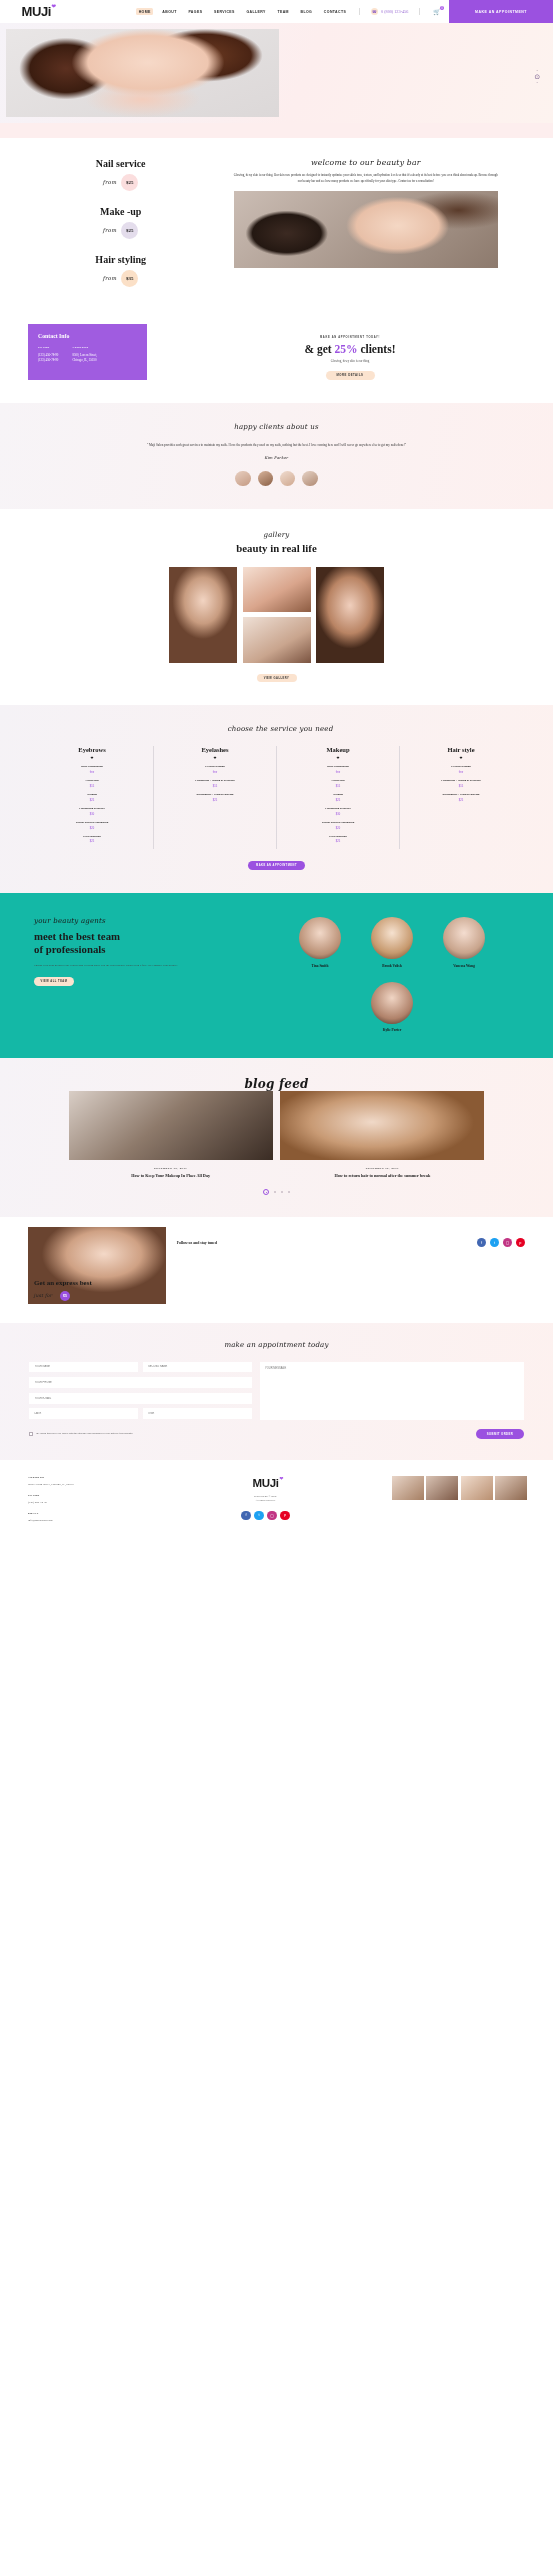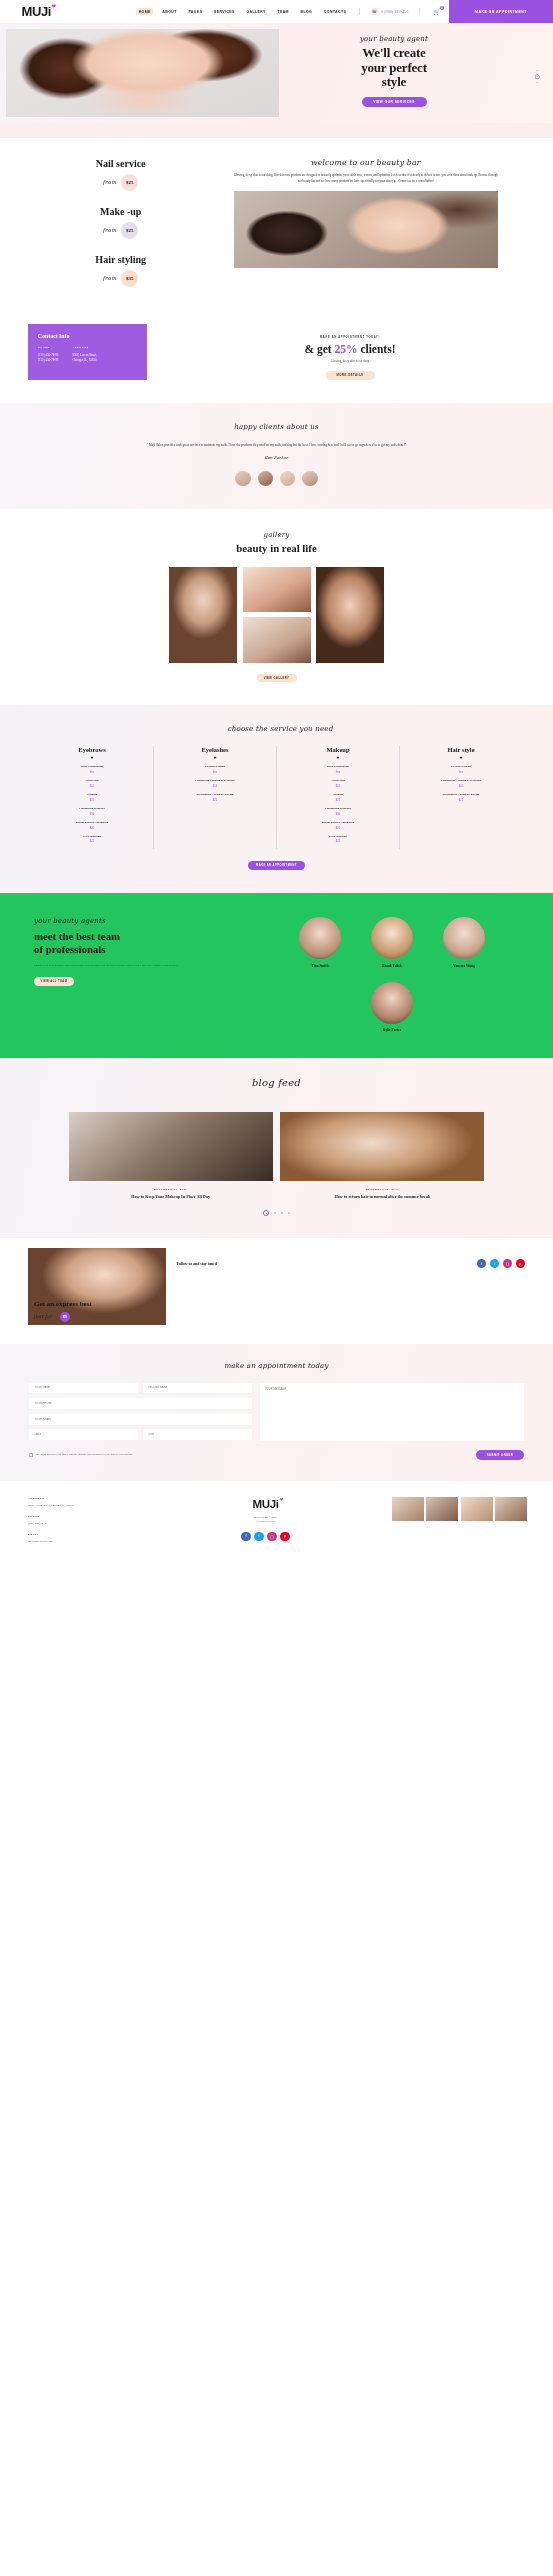--- a/index.html
+++ b/index.html
@@ -172,42 +172,42 @@
   .svc-item { margin-bottom:5.4px; }
   .svc-item .nm { font-family:"Liberation Serif",serif; font-size:2.8px; font-weight:700; color:#222; line-height:1.45; }
   .svc-item .pr { font-size:2.6px; color:#9b51e0; margin-top:1.5px; }
   .svc-btn {
     margin:12.3px auto 0; background:#9b51e0; color:#fff; border-radius:6.1px;
     width:57px; height:8.5px; display:flex; align-items:center; justify-content:center;
     font-size:2.6px; letter-spacing:0.5px; font-weight:700; text-transform:uppercase;
   }
 
   
-  .team { display:flex; padding:24.6px 0 26px; background:#22c55e;gap:8px; }
+  .team { display:flex; padding:24.6px 0 26px; background:#14b8a6;gap:8px; }
   .team-l { width:254px; padding-left:34px; }
   .team-k { font-size:7px; margin-bottom:4.6px; }
   .team-h { font-family:"Liberation Serif",serif; font-weight:700; font-size:10.8px; line-height:1.2; }
   .team-p { font-family:"Liberation Serif",serif; font-size:2.9px; line-height:1.9; color:#444; margin-top:7px; width:165px; }
   .team-btn {
     margin-top:9.2px; background:#fbe3cf; border-radius:6.1px;
     width:40px; height:8.5px; display:flex; align-items:center; justify-content:center;
     font-size:2.6px; letter-spacing:0.5px; font-weight:700; text-transform:uppercase; color:#333;
   }
   .team-grid { flex:1; display:flex; flex-wrap:wrap; gap:14px 20px; padding-right:31px; justify-content:center; }
   .member { width:52px; text-align:center; }
   .m-ph { width:42px; height:42px; border-radius:50%; margin:0 auto; }
   .m1 { background:radial-gradient(circle at 50% 38%,#f2d9c9,#b98f74 65%,#3a2a22); }
   .m2 { background:radial-gradient(circle at 50% 38%,#f6e2d0,#c79a6f 60%,#6b4326); }
   .m3 { background:radial-gradient(circle at 50% 38%,#f4ddd0,#c8a48c 60%,#5a4031); }
   .m4 { background:radial-gradient(circle at 50% 38%,#f0d5c4,#b0826a 62%,#2e2018); }
   .m-nm { font-family:"Liberation Serif",serif; font-weight:700; font-size:3.5px; margin-top:4.6px; }
 
   
   .blog { background:linear-gradient(100deg,#f6f3f7 0%,#fdf1ef 100%); padding:18.4px 0 21.5px; text-align:center; }
-  .blog-h { font-size:10px; margin-bottom:24px; }
+  .blog-h { font-size:12px; margin-bottom:0;font-weight:bold; }
   .blog-grid { display:flex; justify-content:center; gap:7.7px; }
   .post { width:204px; }
   .p-img { height:69px; }
   .p1 { background:linear-gradient(140deg,#d9cec6 0%,#8e7a6b 45%,#3a2c24 100%); }
   .p2 { background:radial-gradient(ellipse 50% 60% at 45% 45%,#f0d9c8,#c89a74 60%,#8a5a34 100%); }
   .p-date { font-size:2.5px; letter-spacing:0.5px; font-weight:700; text-transform:uppercase; color:#555; margin-top:7px; }
   .p-ttl { font-family:"Liberation Serif",serif; font-weight:700; font-size:4.2px; line-height:1.45; margin-top:3.1px; padding:0 15.4px; }
   .blog-dots { display:flex; justify-content:center; align-items:center; gap:4.6px; margin-top:10px; }
   .bd { width:2.3px; height:2.3px; border-radius:50%; background:#c9bcc6; }
   .bd.on { width:6.1px; height:6.1px; border:0.8px solid #9b51e0; background:transparent; position:relative; }
@@ -314,29 +314,20 @@
     <span class="divider-v"></span>
     <span class="cart">🛒
       <span class="badge">0</span>
     </span>
   </div>
   <div class="appt-btn">MAKE AN APPOINTMENT</div>
 </div>
 
 <div class="hero">
   <div class="hero-img"></div>
-  <div class="hero-txt">
-    <div class="script hero-sub">your beauty agent</div>
-    <div class="hero-h1">
-      <div>We'll create</div>
-      <div>your perfect</div>
-      <div>style</div>
-    </div>
-    <div class="hero-btn">VIEW OUR SERVICES</div>
-  </div>
   <div class="hero-dots">
     <span>•</span>
     <span class="cur">⊙</span>
     <span>•</span>
   </div>
 </div>
 <div class="hero-strip"></div>
 
 <div class="prices">
   <div class="price-col">

